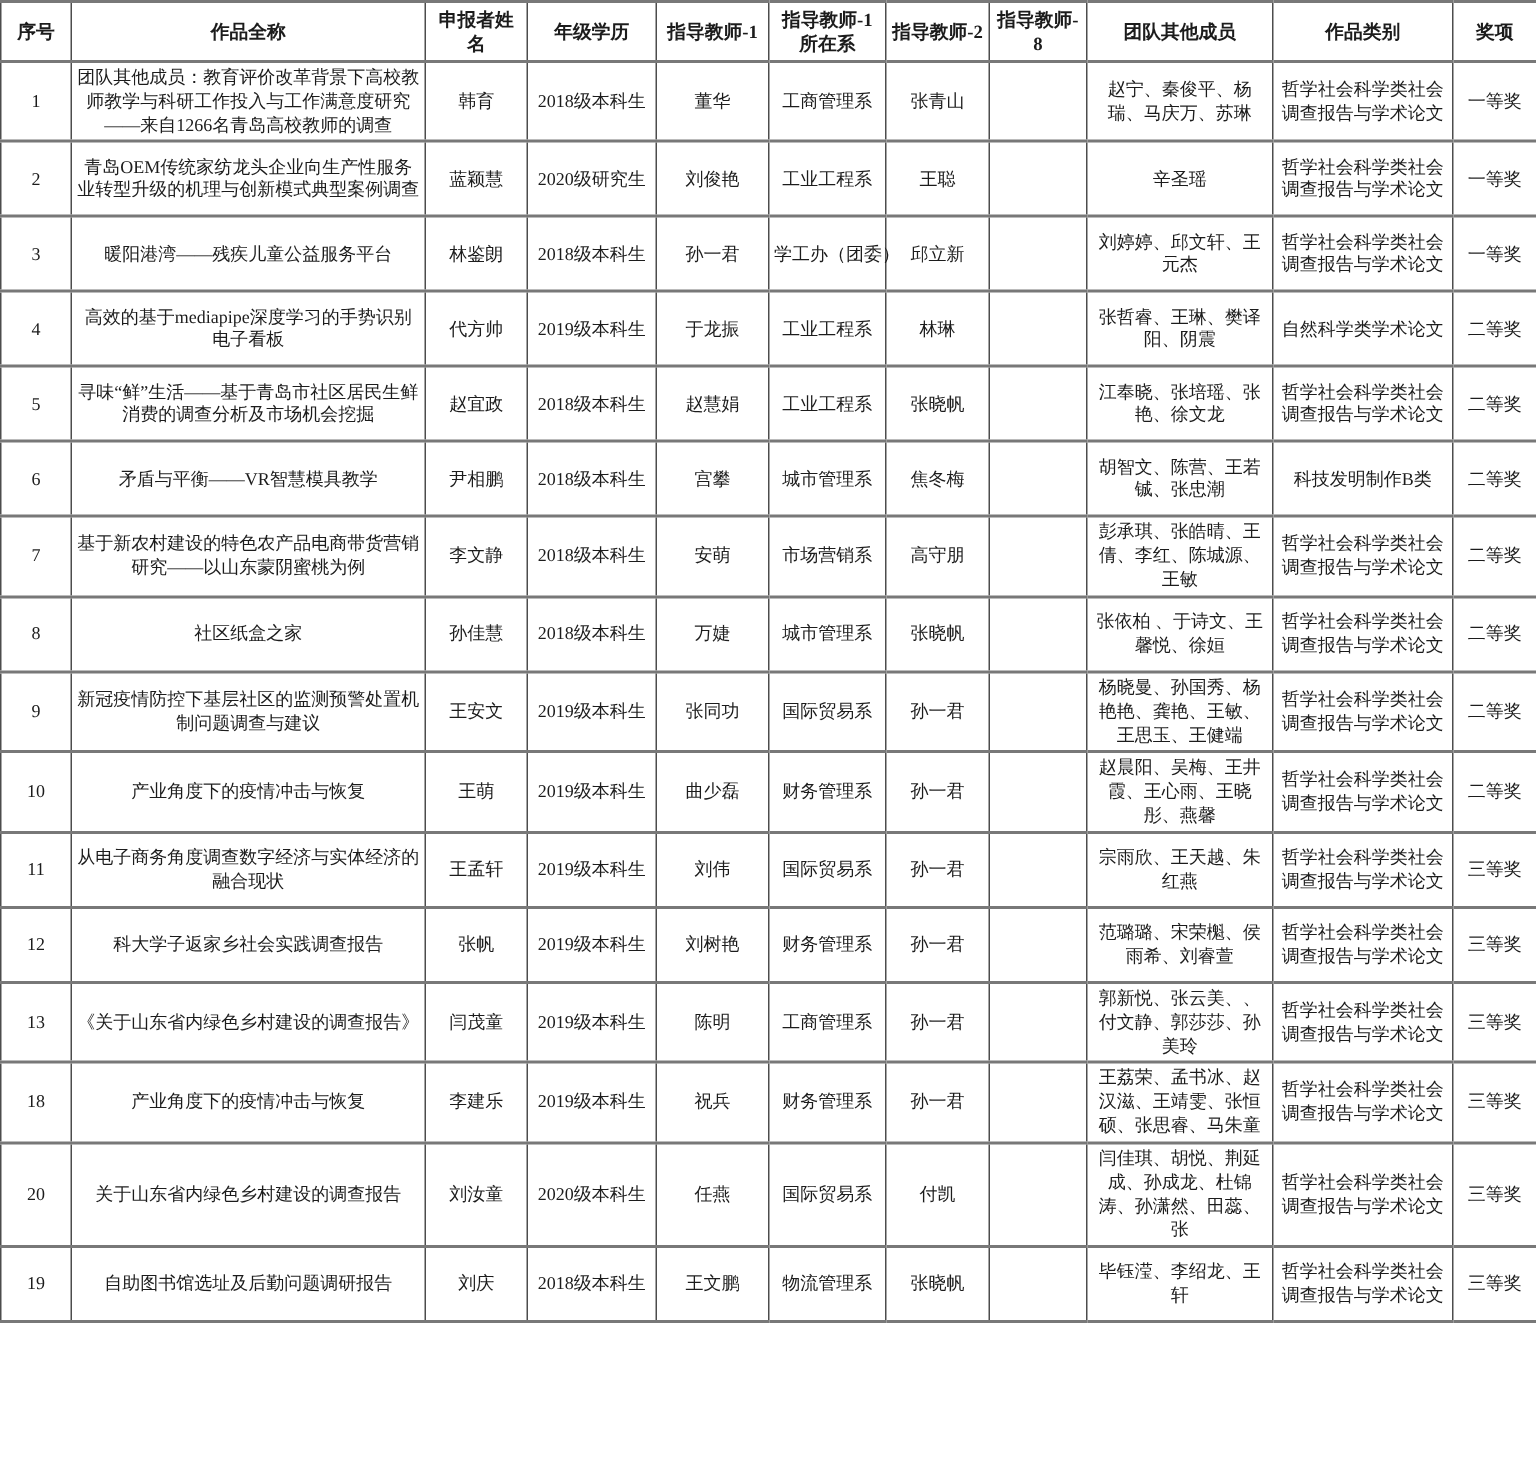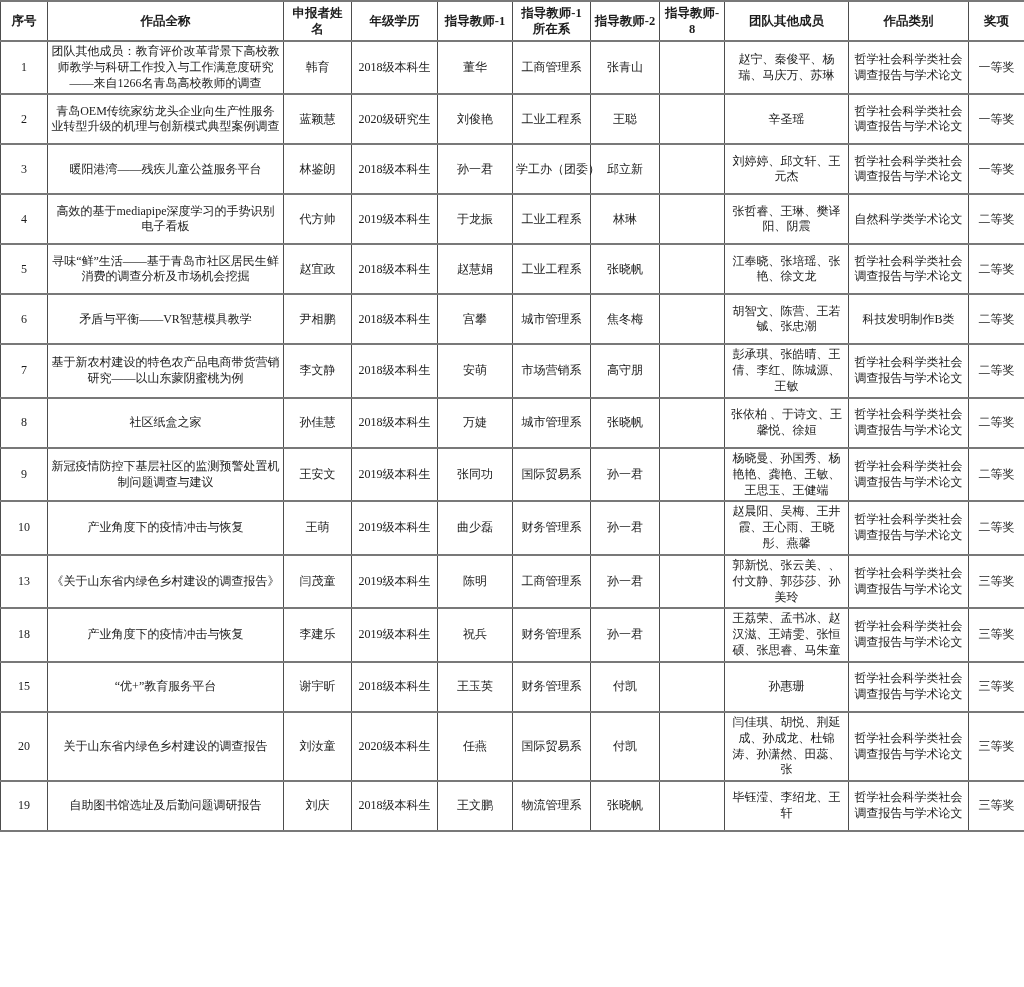--- a/index.html
+++ b/index.html
@@ -190,20 +190,46 @@
         <td>2019级本科生</td>
         <td>曲少磊</td>
         <td class="nowrap">财务管理系</td>
         <td>孙一君</td>
         <td></td>
         <td>赵晨阳、吴梅、王井霞、王心雨、王晓彤、燕馨</td>
         <td>哲学社会科学类社会调查报告与学术论文</td>
         <td>二等奖</td>
       </tr>
       <tr>
+        <td>11</td>
+        <td>从电子商务角度调查数字经济与实体经济的融合现状</td>
+        <td>王孟轩</td>
+        <td>2019级本科生</td>
+        <td>刘伟</td>
+        <td class="nowrap">国际贸易系</td>
+        <td>孙一君</td>
+        <td></td>
+        <td>宗雨欣、王天越、朱红燕</td>
+        <td>哲学社会科学类社会调查报告与学术论文</td>
+        <td>三等奖</td>
+      </tr>
+      <tr>
+        <td>12</td>
+        <td>科大学子返家乡社会实践调查报告</td>
+        <td>张帆</td>
+        <td>2019级本科生</td>
+        <td>刘树艳</td>
+        <td class="nowrap">财务管理系</td>
+        <td>孙一君</td>
+        <td></td>
+        <td>范璐璐、宋荣櫆、侯雨希、刘睿萱</td>
+        <td>哲学社会科学类社会调查报告与学术论文</td>
+        <td>三等奖</td>
+      </tr>
+      <tr>
         <td>13</td>
         <td>《关于山东省内绿色乡村建设的调查报告》</td>
         <td>闫茂童</td>
         <td>2019级本科生</td>
         <td>陈明</td>
         <td class="nowrap">工商管理系</td>
         <td>孙一君</td>
         <td></td>
         <td>郭新悦、张云美、、付文静、郭莎莎、孙美玲</td>
         <td>哲学社会科学类社会调查报告与学术论文</td>
@@ -212,33 +238,20 @@
       <tr>
         <td>18</td>
         <td>产业角度下的疫情冲击与恢复</td>
         <td>李建乐</td>
         <td>2019级本科生</td>
         <td>祝兵</td>
         <td class="nowrap">财务管理系</td>
         <td>孙一君</td>
         <td></td>
         <td>王荔荣、孟书冰、赵汉滋、王靖雯、张恒硕、张思睿、马朱童</td>
-        <td>哲学社会科学类社会调查报告与学术论文</td>
-        <td>三等奖</td>
-      </tr>
-      <tr>
-        <td>15</td>
-        <td>“优+”教育服务平台</td>
-        <td>谢宇昕</td>
-        <td>2018级本科生</td>
-        <td>王玉英</td>
-        <td class="nowrap">财务管理系</td>
-        <td>付凯</td>
-        <td></td>
-        <td>孙惠珊</td>
         <td>哲学社会科学类社会调查报告与学术论文</td>
         <td>三等奖</td>
       </tr>
       <tr>
         <td>20</td>
         <td>关于山东省内绿色乡村建设的调查报告</td>
         <td>刘汝童</td>
         <td>2020级本科生</td>
         <td>任燕</td>
         <td class="nowrap">国际贸易系</td>

